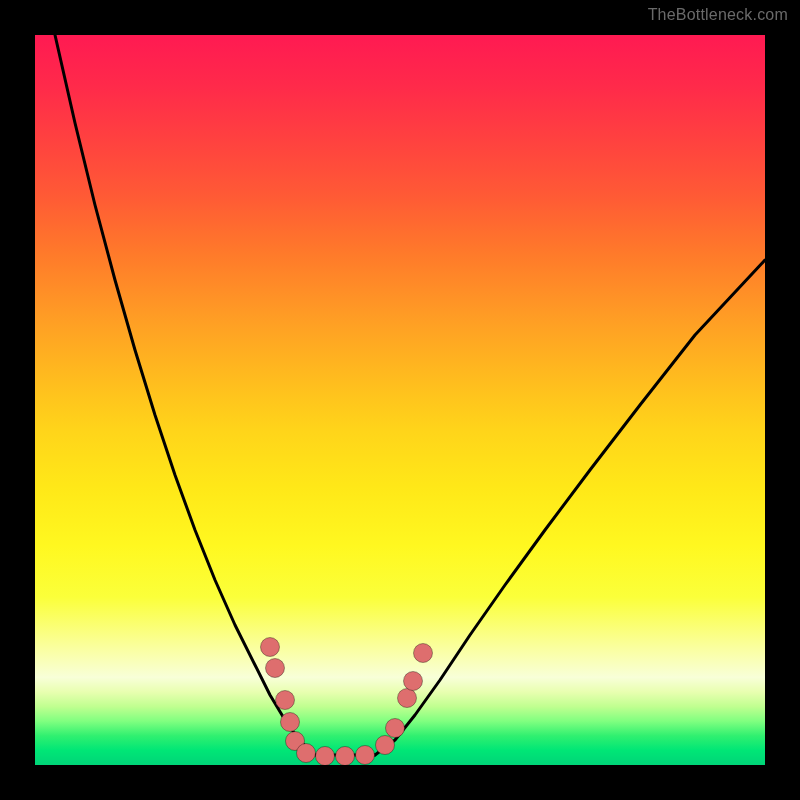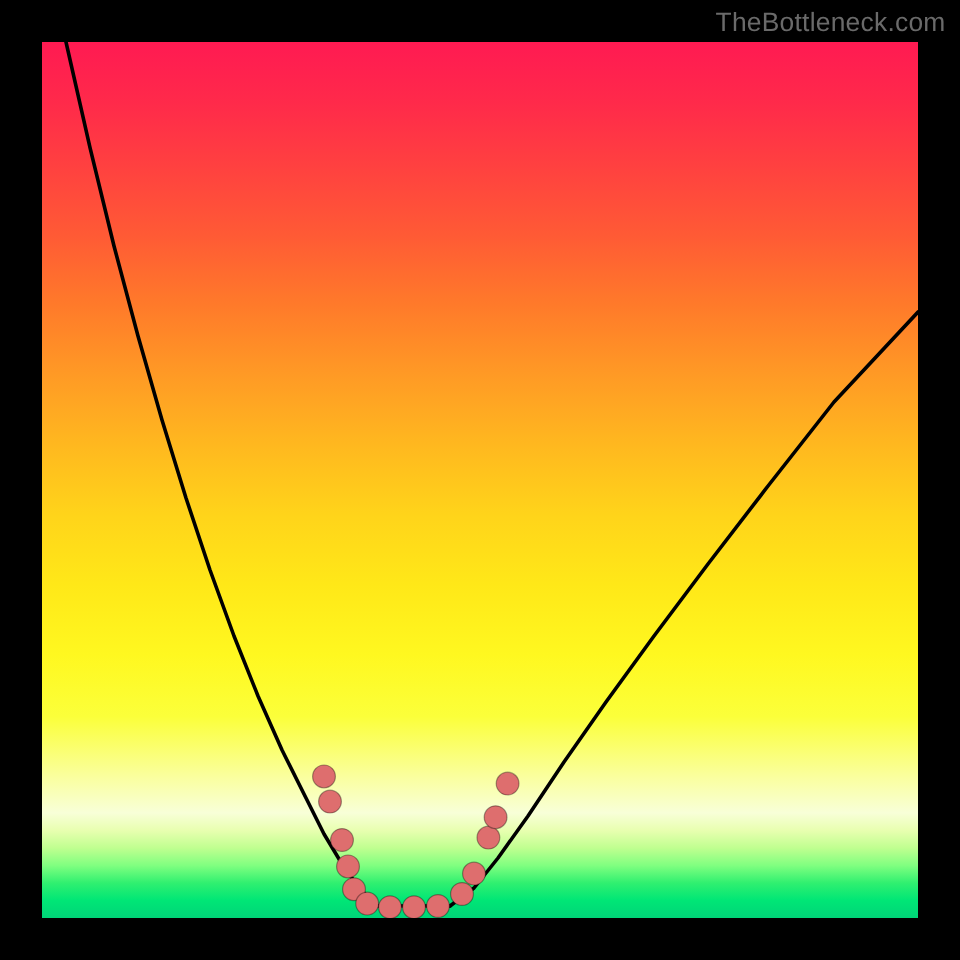--- a/index.html
+++ b/index.html
@@ -51,21 +51,21 @@
     left: 0;
     top: 0;
     width: 730px;
     height: 730px;
   }
   .watermark {
     position: absolute;
     top: 6px;
     right: 12px;
     font-family: Arial, Helvetica, sans-serif;
-    font-size: 22px;
+    font-size: 16px;
     font-weight: 500;
     color: #6a6a6a;
     letter-spacing: 0.2px;
   }
 </style>
 </head>
 <body>
 
 <div class="frame">
   <div class="plot-area">

